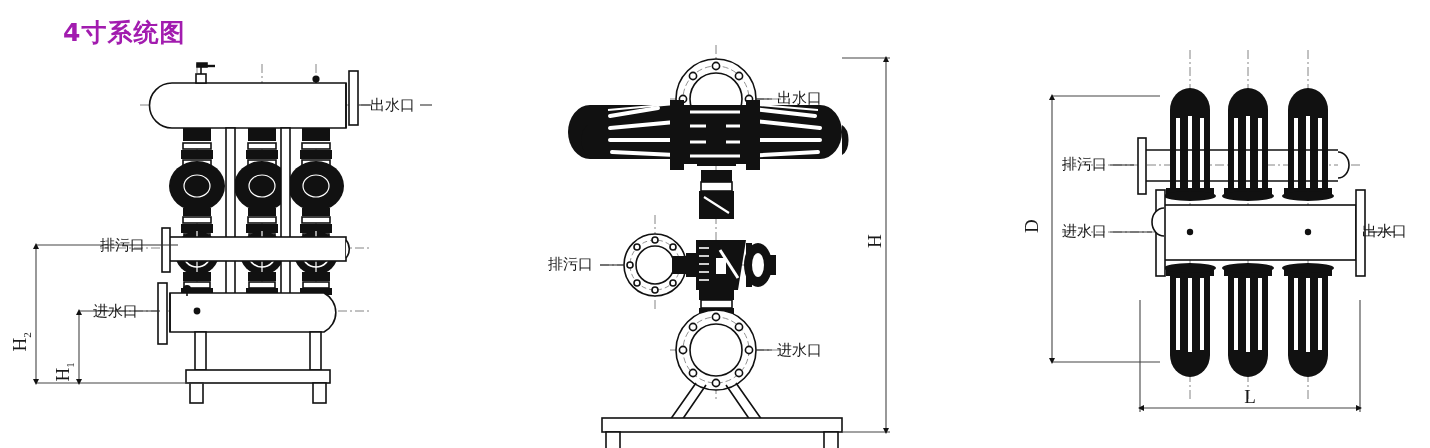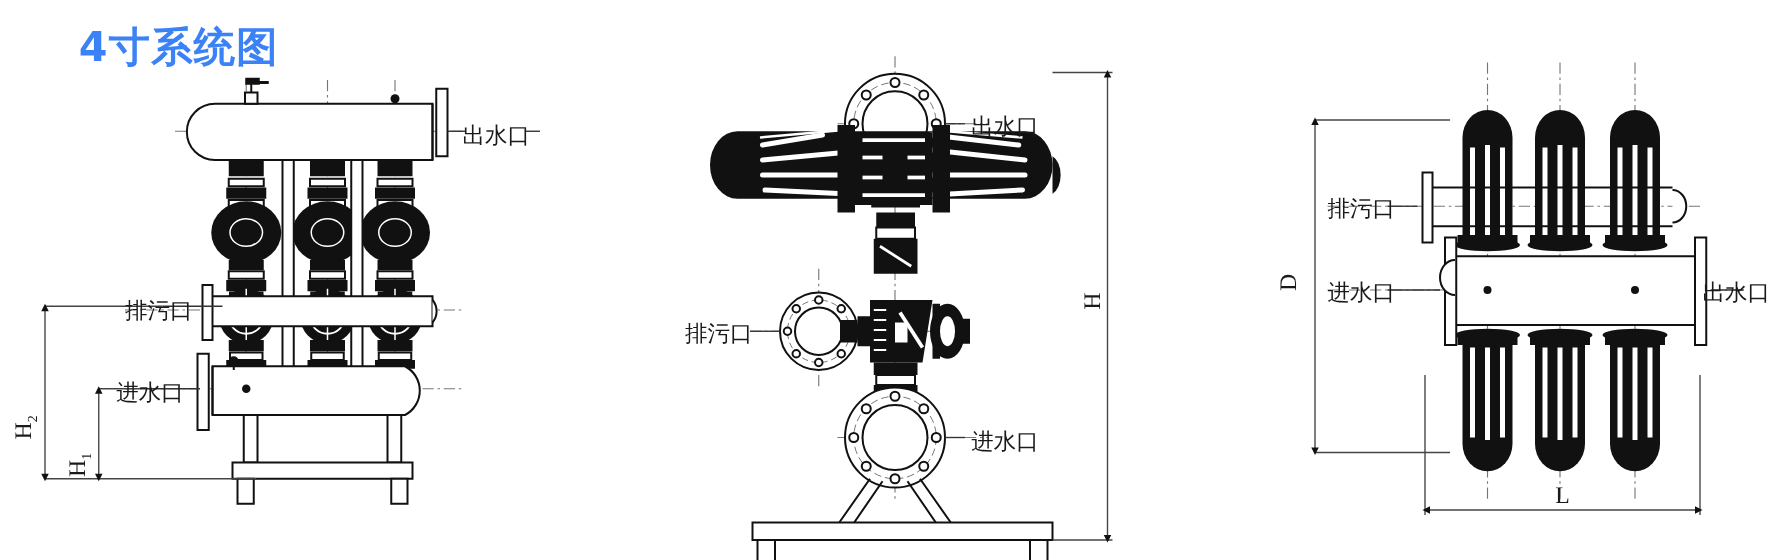--- a/index.html
+++ b/index.html
@@ -12,31 +12,31 @@
     width: 1430px;
     height: 448px;
     background: #ffffff;
     font-family: "Liberation Sans", "DejaVu Sans", sans-serif;
     overflow: hidden;
   }
   #title {
     position: absolute;
     left: 63px;
     top: 16px;
-    font-size: 33px;
+    font-size: 25px;
     font-weight: bold;
-    color: #3b82f6;
+    color: #a21caf;
     letter-spacing: 1px;
     white-space: nowrap;
     font-family: "DejaVu Sans", sans-serif;
   }
   .view { position: absolute; }
   .lbl {
     position: absolute;
-    font-size: 18px;
+    font-size: 15px;
     color: #1a1a1a;
     white-space: nowrap;
     font-family: Liberation Mono, monospace;
   }
   .dim {
     position: absolute;
     font-size: 19px;
     color: #1a1a1a;
     white-space: nowrap;
     font-family: "Liberation Serif", "DejaVu Serif", serif;

